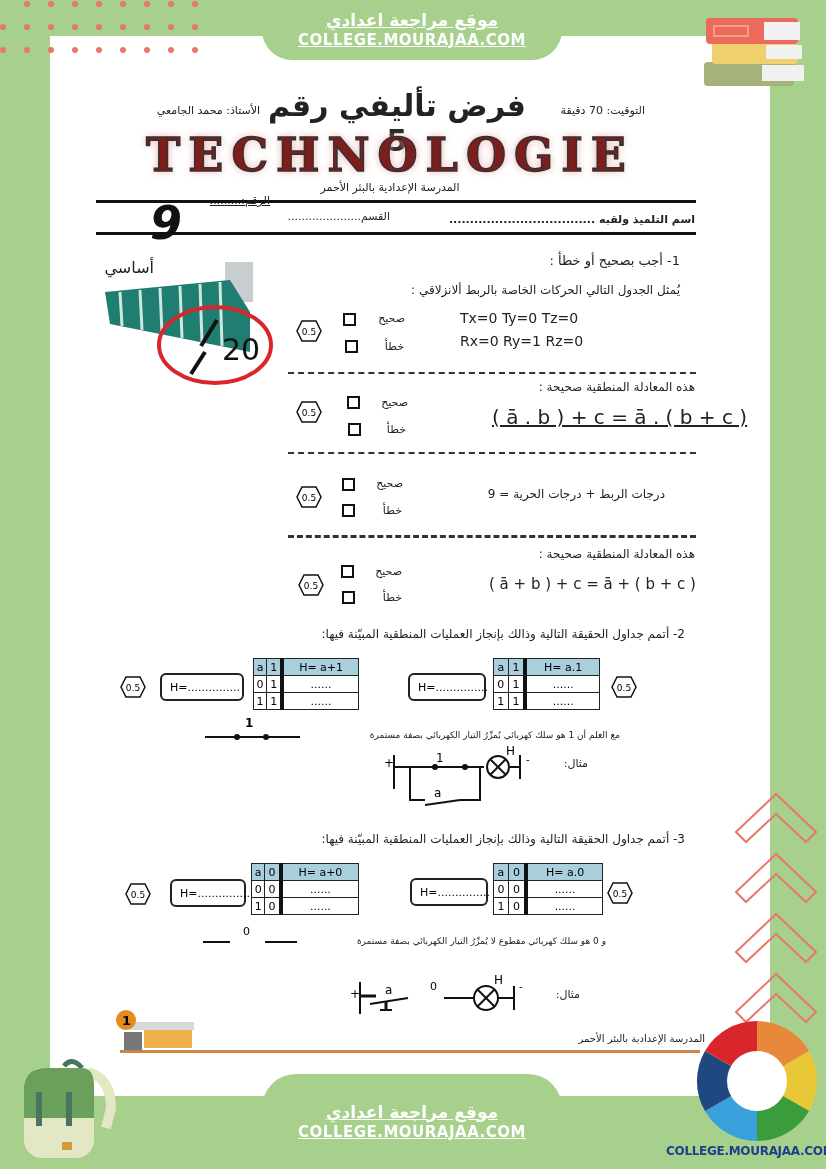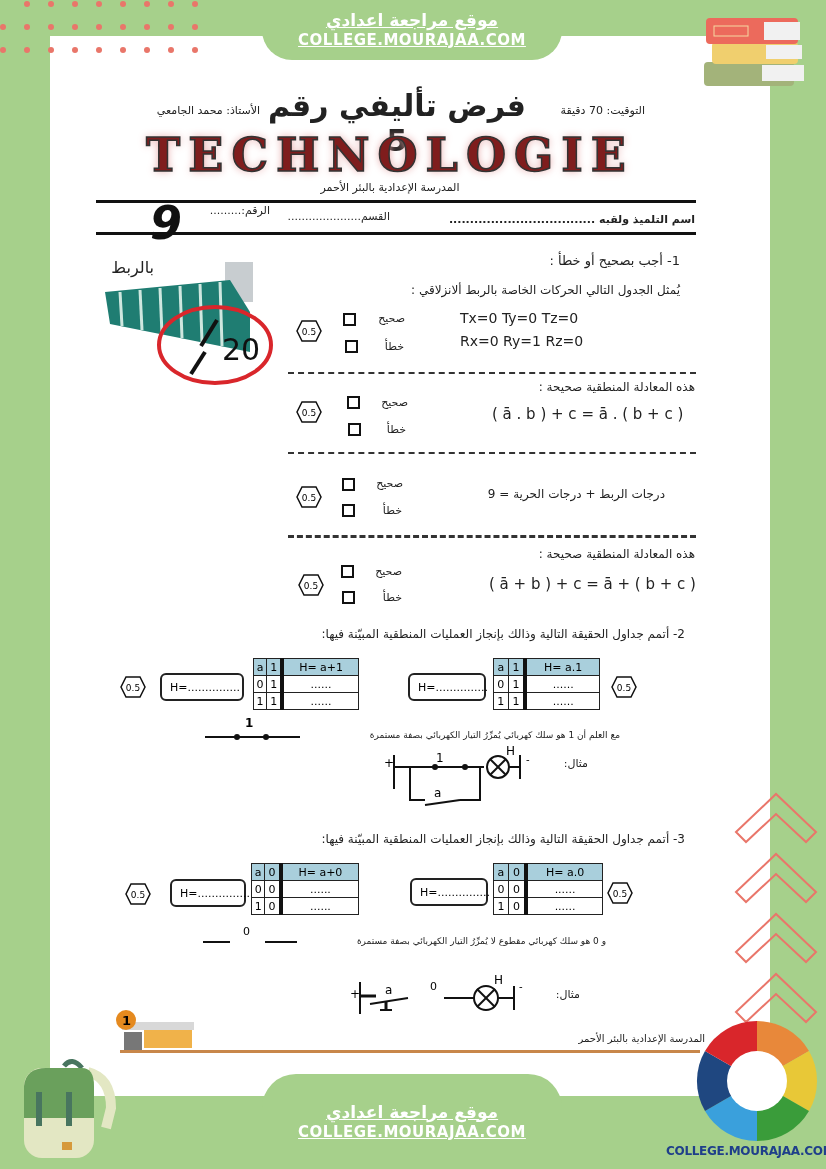--- a/index.html
+++ b/index.html
@@ -83,25 +83,25 @@
 
 <div class="abs t-ar small" style="left:540px;top:104px;width:105px;">التوقيت: 70 دقيقة</div>
 <div class="abs t-ar title-big" style="left:262px;top:88px;width:270px;text-align:center;">فرض تأليفي رقم 5</div>
 <div class="abs t-ar small" style="left:100px;top:104px;width:160px;">الأستاذ: محمد الجامعي</div>
 <div class="abs logo-text" style="left:140px;top:128px;width:500px;text-align:center;">TECHNOLOGIE</div>
 <div class="abs t-ar small" style="left:290px;top:181px;width:200px;text-align:center;">المدرسة الإعدادية بالبئر الأحمر</div>
 
 <div class="hr-thick" style="left:96px;top:200px;width:600px;"></div>
 <div class="abs t-ar small" style="left:440px;top:213px;width:255px;font-weight:bold;">اسم التلميذ ولقبه ...................................</div>
 <div class="abs t-ar small" style="left:270px;top:210px;width:120px;">القسم.....................</div>
-<div class="abs t-ar small" style="left:190px;top:204px;width:80px;">الرقم:.........</div>
+<div class="abs t-ar small" style="left:190px;top:194px;width:80px;text-decoration:underline;">الرقم:.........</div>
 <div class="abs" style="left:150px;top:196px;font-size:46px;font-weight:bold;font-style:italic;color:#111;">9</div>
 <div class="hr-thick" style="left:96px;top:232px;width:600px;"></div>
 
-<div class="abs t-ar" style="left:92px;top:258px;width:62px;font-size:16px;">بالربط</div>
+<div class="abs t-ar" style="left:92px;top:258px;width:62px;font-size:16px;">أساسي</div>
 <svg class="abs" style="left:100px;top:262px" width="170" height="110" viewBox="0 0 170 110">
   <rect x="125" y="0" width="28" height="40" fill="#c8cdd0"></rect>
   <path d="M5 30 L130 18 L150 50 L150 90 L10 62 Z" fill="#1f7d72"></path>
   <g stroke="#cfe7df" stroke-width="3">
     <line x1="20" y1="30" x2="22" y2="64"></line>
       <line x1="40" y1="28" x2="42" y2="68"></line>
       <line x1="60" y1="26" x2="62" y2="72"></line>
       <line x1="80" y1="24" x2="82" y2="76"></line>
       <line x1="100" y1="22" x2="102" y2="80"></line>
       <line x1="120" y1="20" x2="122" y2="84"></line>
@@ -123,21 +123,21 @@
     <polygon points="6,1 20,1 25,11 20,21 6,21 1,11" fill="#fff" stroke="#111" stroke-width="1.5"></polygon>
     <text x="13" y="15" font-size="9" text-anchor="middle" font-family="DejaVu Sans">0.5</text>
   </svg>
 <div class="chk" style="left:343px;top:313px"></div>
 <div class="abs t-ar small" style="left:365px;top:312px;width:40px;">صحيح</div>
 <div class="chk" style="left:345px;top:340px"></div>
 <div class="abs t-ar small" style="left:372px;top:340px;width:32px;">خطأ</div>
 <div class="dashed" style="left:288px;top:372px;width:408px;"></div>
 
 <div class="abs t-ar" style="left:460px;top:380px;width:235px;font-size:12px;">هذه المعادلة المنطقية صحيحة :</div>
-<div class="abs eq" style="left:492px;top:405px;font-size:15px;">( ā . b ) + c = ā . ( b + c )</div>
+<div class="abs eq" style="left:492px;top:405px;font-size:20px;text-decoration:underline;">( ā . b ) + c = ā . ( b + c )</div>
 <svg class="hex" style="left:296px;top:401px" viewBox="0 0 26 22">
     <polygon points="6,1 20,1 25,11 20,21 6,21 1,11" fill="#fff" stroke="#111" stroke-width="1.5"></polygon>
     <text x="13" y="15" font-size="9" text-anchor="middle" font-family="DejaVu Sans">0.5</text>
   </svg>
 <div class="chk" style="left:347px;top:396px"></div>
 <div class="abs t-ar small" style="left:368px;top:396px;width:40px;">صحيح</div>
 <div class="chk" style="left:348px;top:423px"></div>
 <div class="abs t-ar small" style="left:376px;top:423px;width:30px;">خطأ</div>
 <div class="dashed" style="left:288px;top:452px;width:408px;"></div>
 

